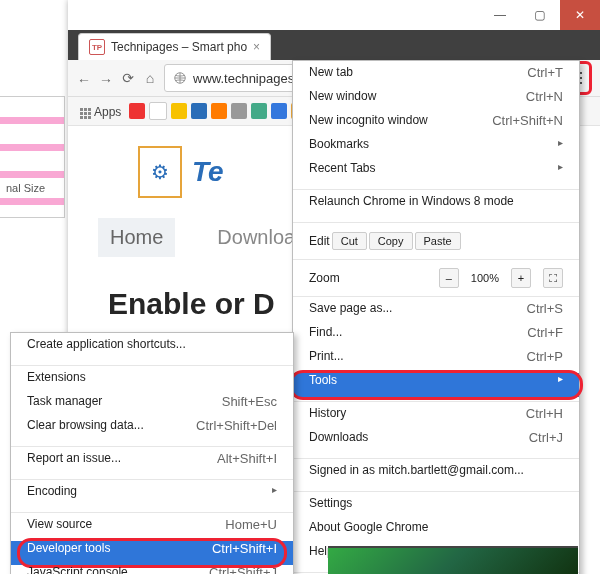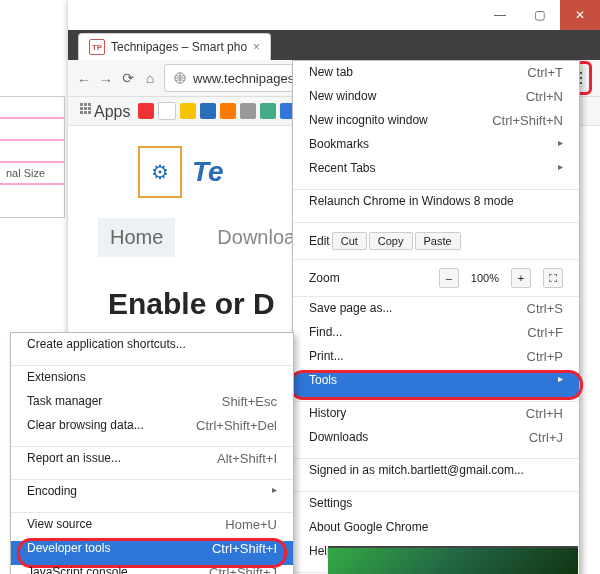--- a/index.html
+++ b/index.html
@@ -16,33 +16,33 @@
 .toolbar{height:36px;background:#f6f6f6;border-bottom:1px solid #ddd;display:flex;align-items:center;padding:0 8px;gap:6px}
 .nav-ico{width:16px;height:16px;display:flex;align-items:center;justify-content:center;color:#666;font-size:14px}
 .omnibox{flex:1;height:26px;border:1px solid #ccc;border-radius:3px;background:#fff;display:flex;align-items:center;padding:0 8px;gap:6px;color:#333;font-size:13px}
 .globe{width:14px;height:14px}
 .star{color:#f0b400;font-size:14px}
 .red-q{width:18px;height:18px;border:2px solid #c74f40;border-radius:50%;display:flex;align-items:center;justify-content:center;color:#c74f40;font-weight:bold;font-size:12px}
 .hamburger{width:24px;height:24px;display:flex;flex-direction:column;justify-content:center;gap:3px;align-items:center;border:3px solid #e23;border-radius:6px;padding:2px}
 .hamburger span{display:block;width:14px;height:2px;background:#555}
 .bookmarks{height:28px;background:#f6f6f6;border-bottom:1px solid #e3e3e3;display:flex;align-items:center;padding:0 8px;gap:4px}
 .bm{width:16px;height:16px;border-radius:2px}
-.bm.apps{width:auto;padding:0 4px;display:flex;align-items:flex-start;gap:3px;font-size:16px;color:#444}
+.bm.apps{width:auto;padding:0 4px;display:flex;align-items:flex-end;gap:3px;font-size:12px;color:#444}
 .grid9{display:grid;grid-template-columns:repeat(3,3px);grid-template-rows:repeat(3,3px);gap:1px}
 .grid9 i{background:#888;display:block;width:3px;height:3px}
 .page{background:#fff;padding:10px 30px}
 .logo{display:flex;align-items:center;gap:10px;margin:10px 0 20px 40px}
 .logo-ico{width:40px;height:48px;border:2px solid #e6a43a;background:#fff;display:flex;align-items:center;justify-content:center;color:#2a6db8;font-size:20px}
 .logo-text{font-size:28px;font-weight:bold;font-style:italic;color:#2a6db8}
 .nav{display:flex;gap:30px;margin:10px 0 30px 0}
 .nav-item{color:#888;font-size:20px;padding:8px 12px}
 .nav-item.active{background:#eef1f4;color:#666}
 .headline{font-size:30px;font-weight:bold;color:#262626;margin-left:10px}
 .left-panel{position:absolute;left:0;top:96px;width:64px;height:120px;border:1px solid #ccc;border-left:none;background:#fff;font-size:11px;color:#555}
-.left-panel div{padding:4px 6px;border-bottom:2px solid #f9a8d4}
+.left-panel div{padding:4px 6px;border-bottom:7px solid #f9a8d4}
 
 .menu{position:absolute;right:20px;top:60px;width:286px;background:#fff;border:1px solid #bdbdbd;box-shadow:3px 3px 6px rgba(0,0,0,.25);padding:4px 0}
 .mi{display:flex;align-items:flex-start;height:24px;padding:0 16px;color:#222;position:relative}
 .mi .lbl{flex:1}
 .mi .sc{color:#666;font-size:13px}
 .mi .arrow{color:#666;font-size:10px;margin-left:8px}
 .sep{height:1px;background:#e6e6e6;margin:4px 0}
 .mi.hl{background:#2f76d9;color:#fff}
 .mi.hl .sc,.mi.hl .arrow{color:#fff}
 .ring{position:absolute;border:3px solid #e23;border-radius:14px;pointer-events:none}

